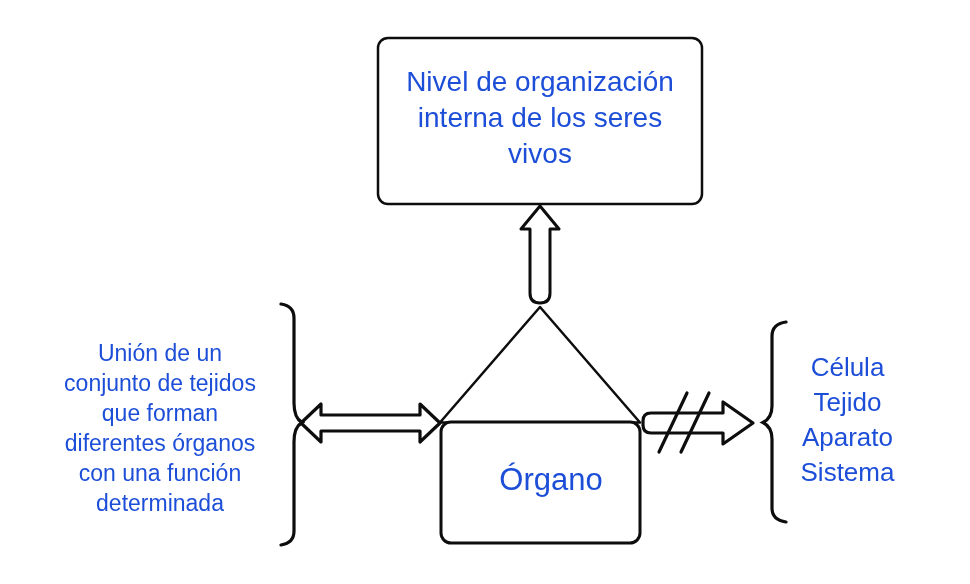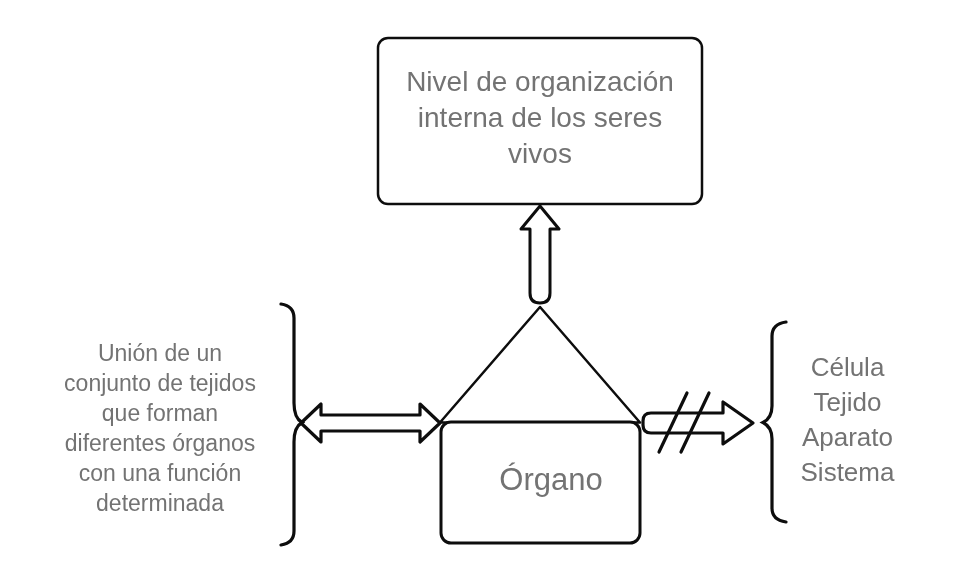--- a/index.html
+++ b/index.html
@@ -17,21 +17,21 @@
     height: 584px;
     background: #ffffff;
   }
   .stage svg {
     position: absolute;
     left: 0;
     top: 0;
   }
   .txt {
     position: absolute;
-    color: #737373;
+    color: #1d4ed8;
     white-space: pre-line;
     text-align: center;
   }
   .top-box-text {
     left: 378px;
     top: 38px;
     width: 324px;
     height: 160px;
     display: flex;
     align-items: center;

